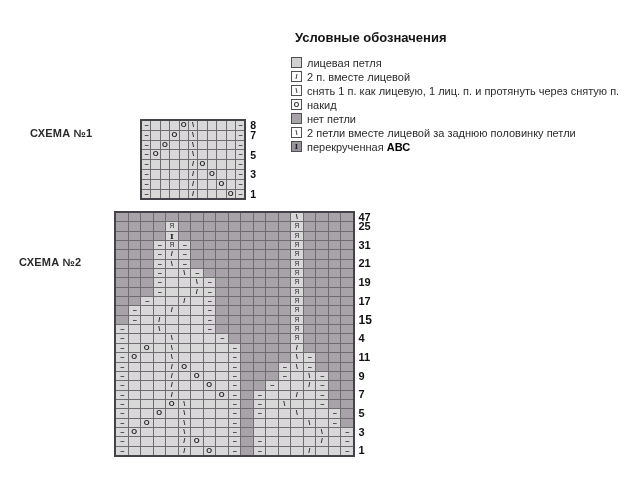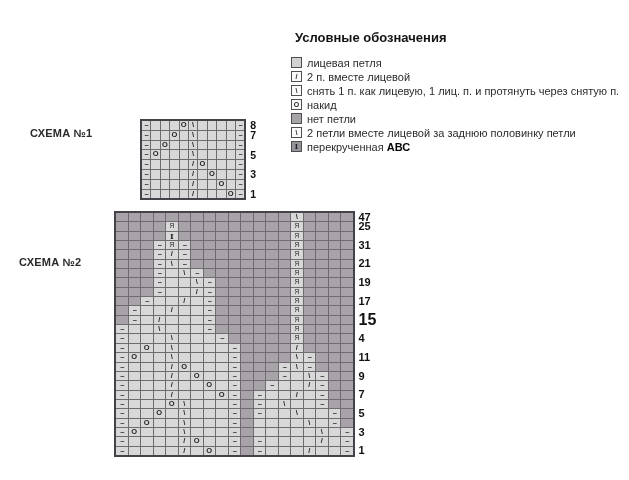--- a/index.html
+++ b/index.html
@@ -685,21 +685,21 @@
         <span class="rownum" style="font-size: 11px;">25</span>
         <span class="rownum" style="font-size: 11px;"></span>
         <span class="rownum" style="font-size: 11px;">31</span>
         <span class="rownum" style="font-size: 11px;"></span>
         <span class="rownum" style="font-size: 11px;">21</span>
         <span class="rownum" style="font-size: 11px;"></span>
         <span class="rownum" style="font-size: 11px;">19</span>
         <span class="rownum" style="font-size: 11px;"></span>
         <span class="rownum" style="font-size: 11px;">17</span>
         <span class="rownum" style="font-size: 11px;"></span>
-        <span class="rownum" style="font-size: 16px;">15</span>
+        <span class="rownum" style="font-size: 12px;">15</span>
         <span class="rownum" style="font-size: 11px;"></span>
         <span class="rownum" style="font-size: 11px;">4</span>
         <span class="rownum" style="font-size: 11px;"></span>
         <span class="rownum" style="font-size: 11px;">11</span>
         <span class="rownum" style="font-size: 11px;"></span>
         <span class="rownum" style="font-size: 11px;">9</span>
         <span class="rownum" style="font-size: 11px;"></span>
         <span class="rownum" style="font-size: 11px;">7</span>
         <span class="rownum" style="font-size: 11px;"></span>
         <span class="rownum" style="font-size: 11px;">5</span>

